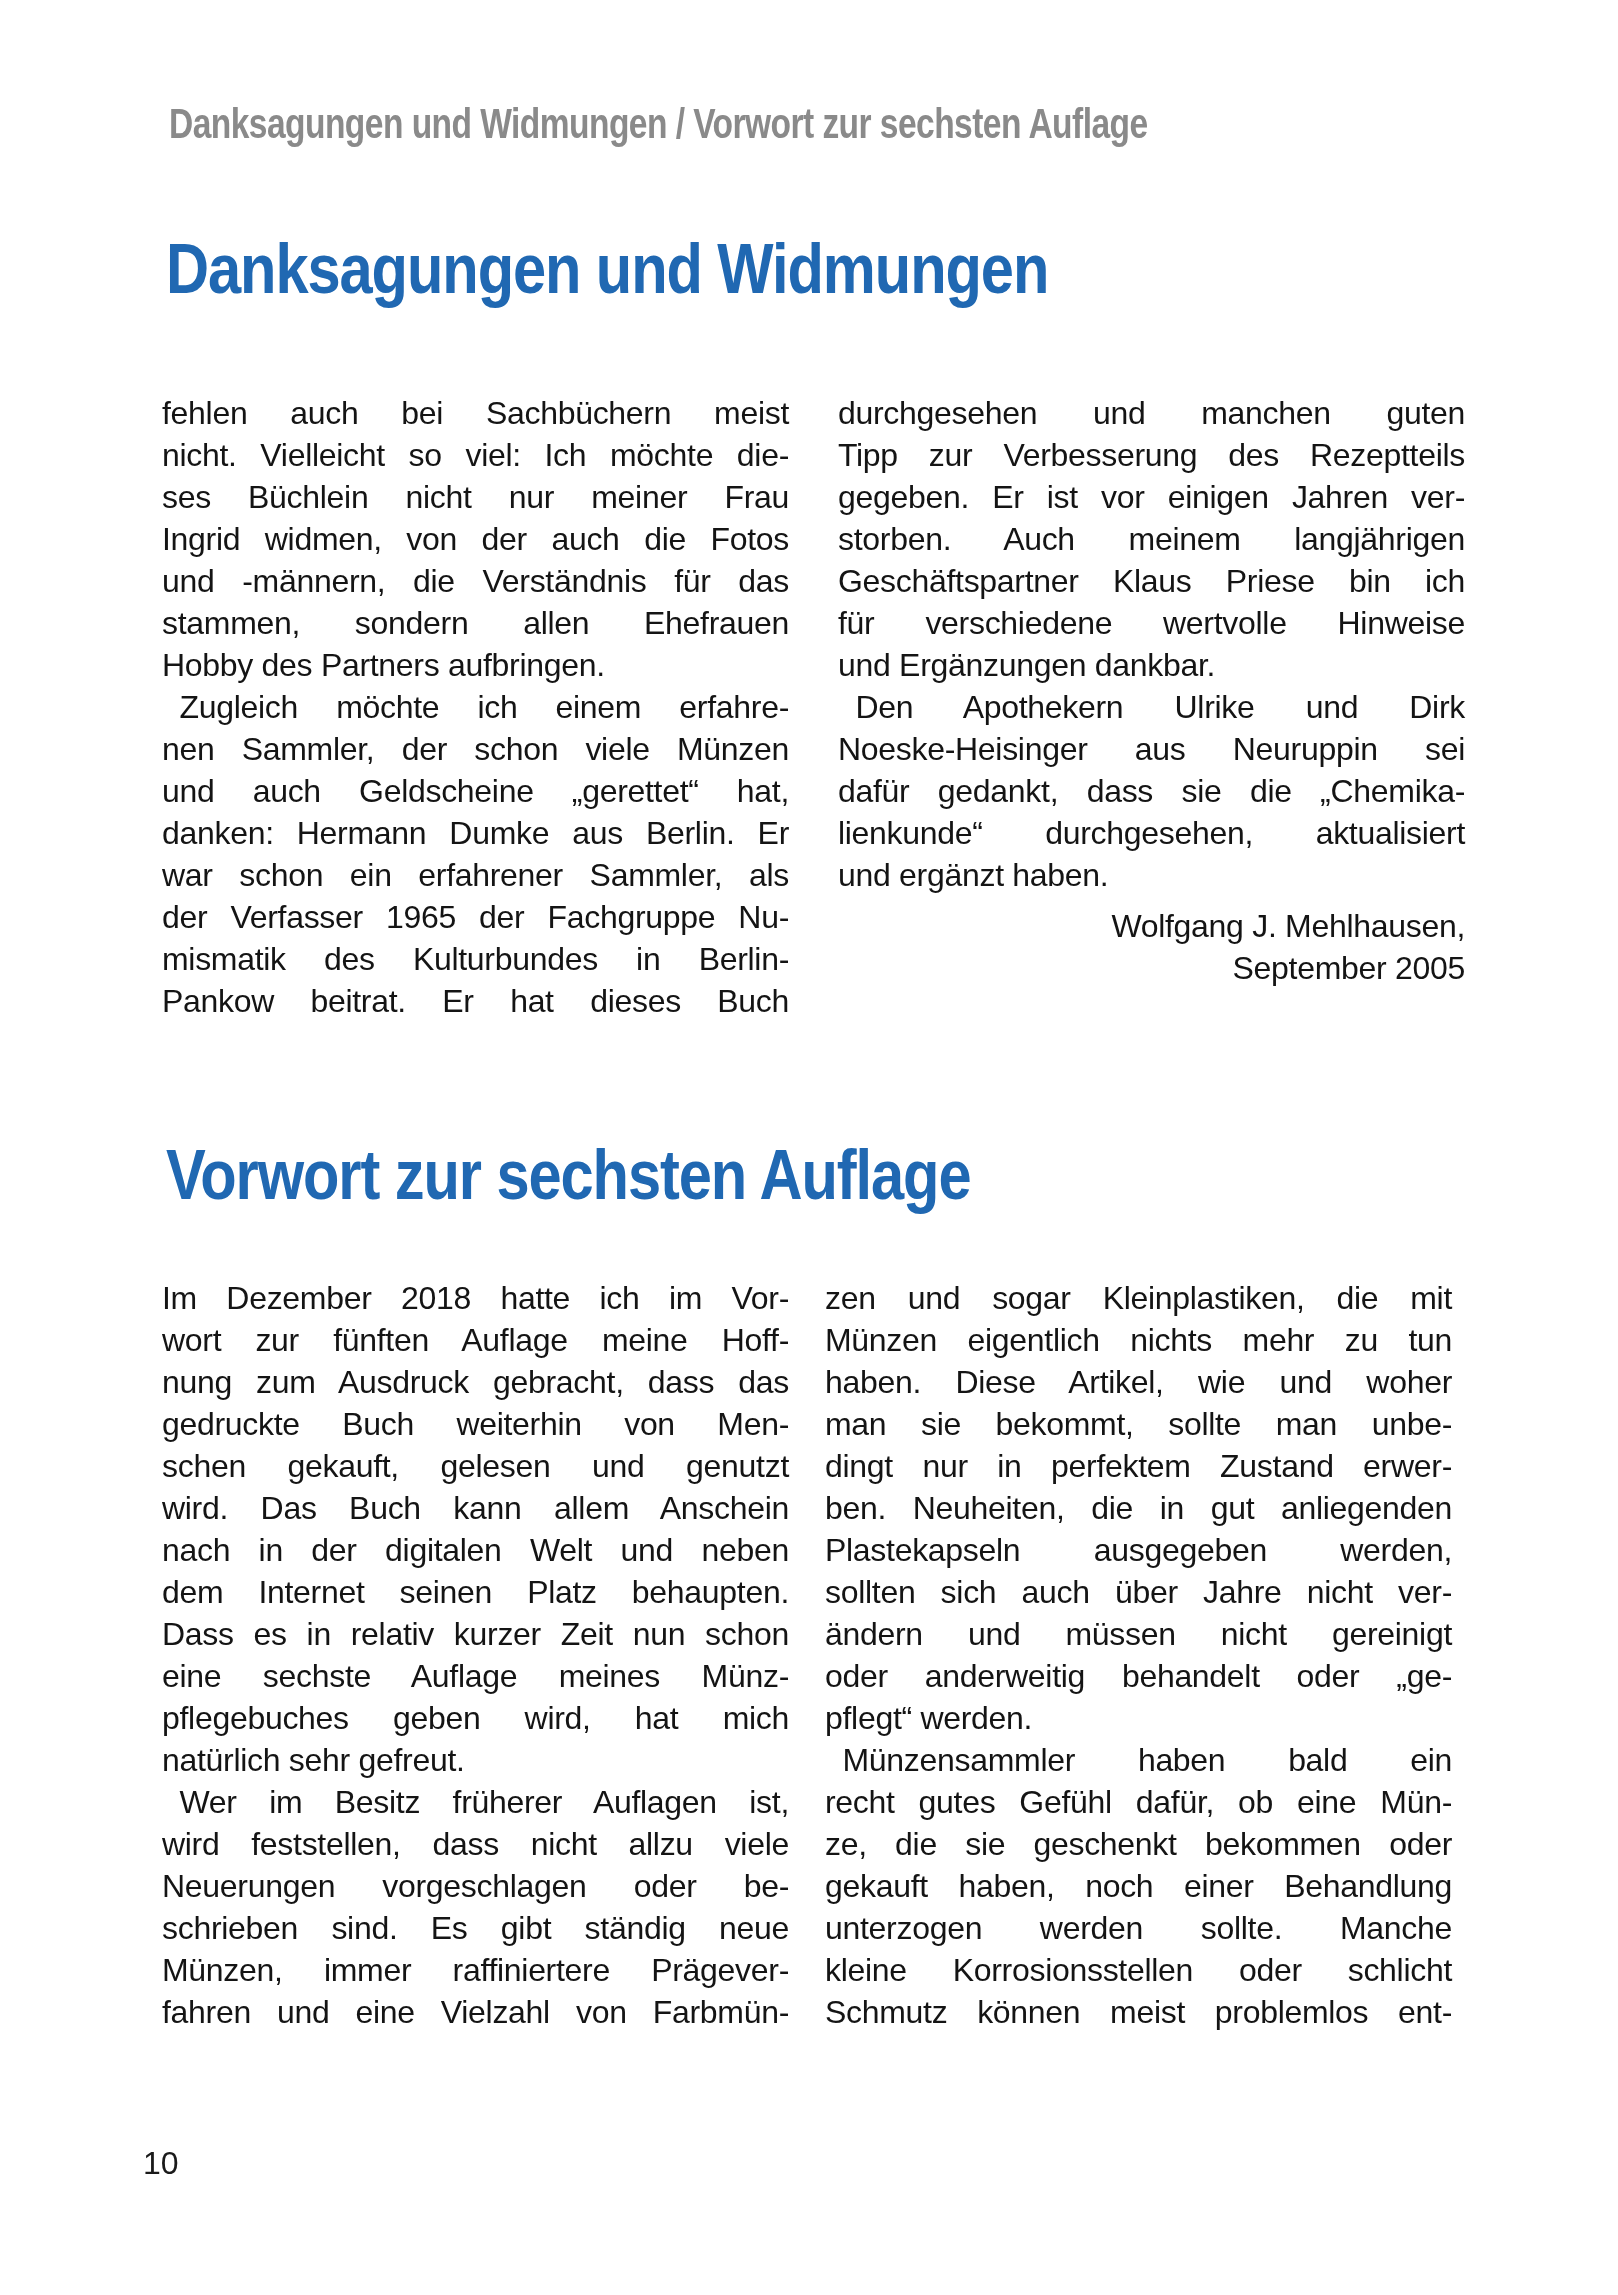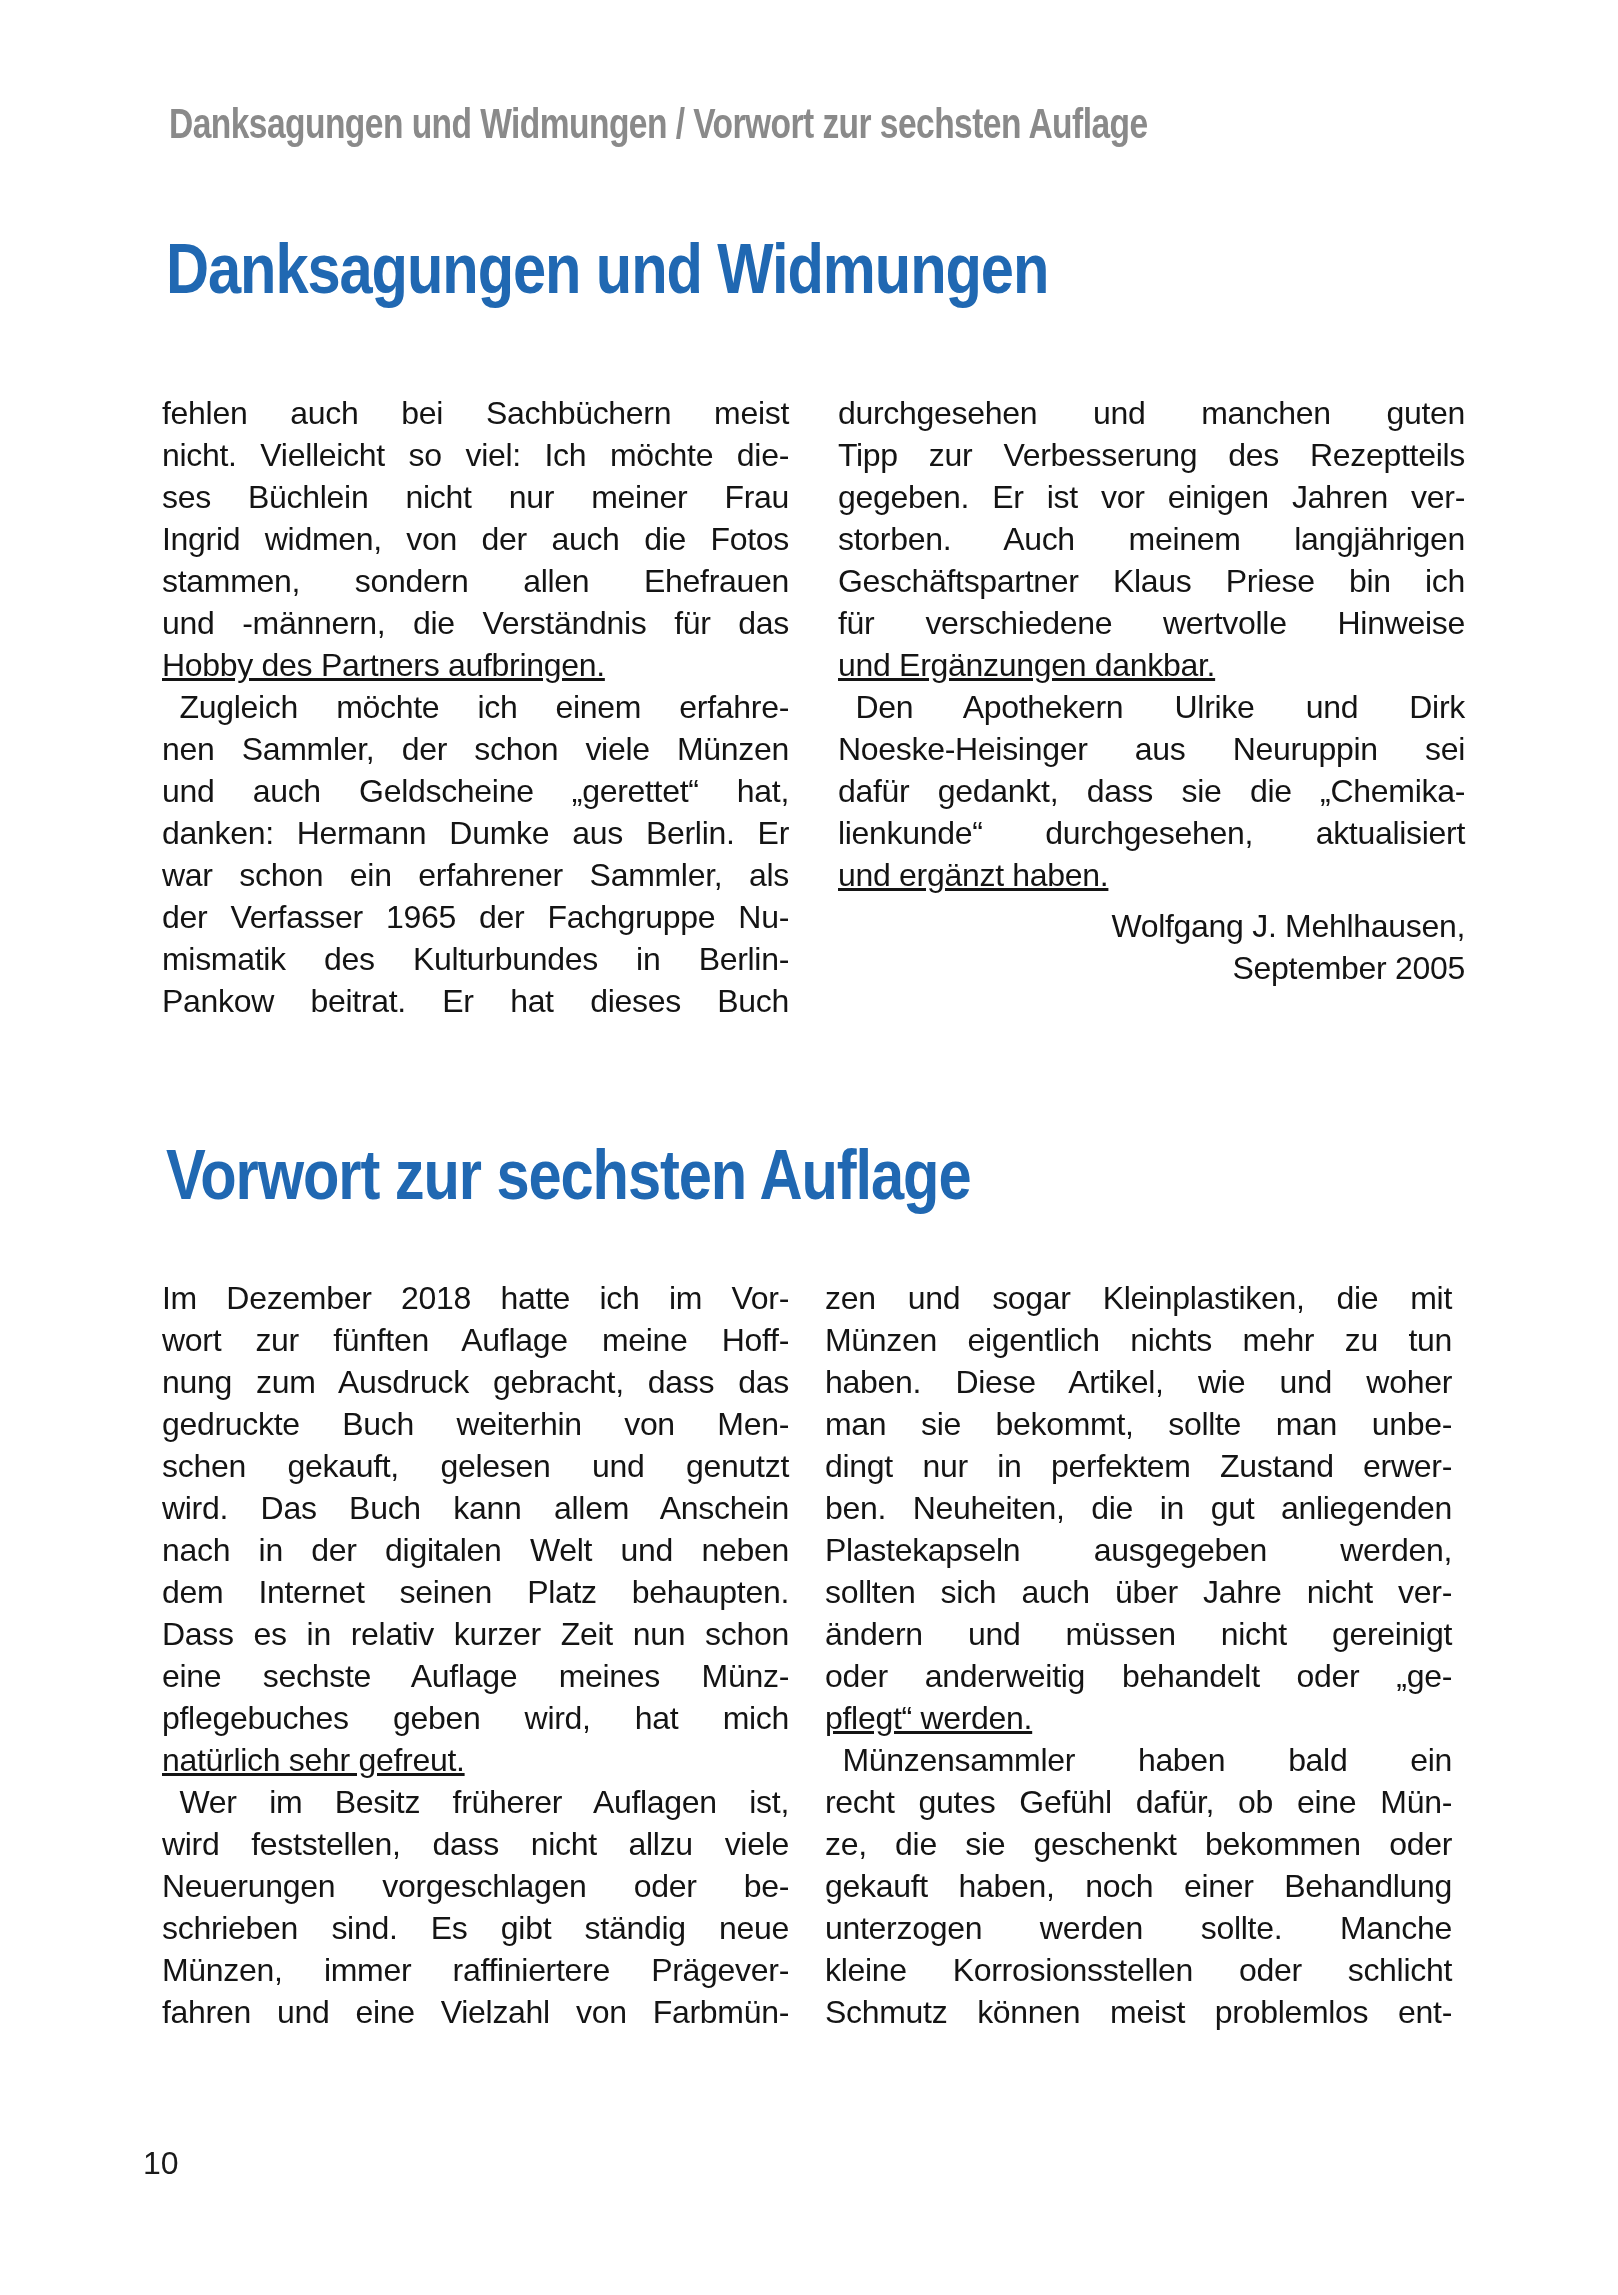--- a/index.html
+++ b/index.html
@@ -51,21 +51,21 @@
   .sec2 { top: 1277px; gap: 36px; }
   .col { width: 627px; }
   .line {
     font-size: 32px;
     line-height: 42px;
     letter-spacing: -0.3px;
     text-align: justify;
     text-align-last: justify;
     white-space: nowrap;
   }
-  .line.plain { text-align-last: left; text-decoration: underline; }
+  .line.plain { text-align-last: left; }
   .line.ind { text-indent: 17.5px; }
   .line.sig {
     text-align: right;
     text-align-last: right;
   }
   .line.gap { margin-top: 9.4px; }
   .page-number {
     position: absolute;
     left: 143px;
     top: 2142px;
@@ -82,22 +82,22 @@
   <div class="running-header">Danksagungen und Widmungen / Vorwort zur sechsten Auflage</div>
 
   <h1 class="section-title title-danksagungen" style="margin:0; font-size:71px;">Danksagungen und Widmungen</h1>
 
   <div class="columns sec1">
     <div class="col">
         <div class="line">fehlen auch bei Sachbüchern meist</div>
         <div class="line">nicht. Vielleicht so viel: Ich möchte die-</div>
         <div class="line">ses Büchlein nicht nur meiner Frau</div>
         <div class="line">Ingrid widmen, von der auch die Fotos</div>
+        <div class="line">und -männern, die Verständnis für das</div>
         <div class="line">stammen, sondern allen Ehefrauen</div>
-        <div class="line">und -männern, die Verständnis für das</div>
         <div class="line plain">Hobby des Partners aufbringen.</div>
         <div class="line ind">Zugleich möchte ich einem erfahre-</div>
         <div class="line">nen Sammler, der schon viele Münzen</div>
         <div class="line">und auch Geldscheine „gerettet“ hat,</div>
         <div class="line">danken: Hermann Dumke aus Berlin. Er</div>
         <div class="line">war schon ein erfahrener Sammler, als</div>
         <div class="line">der Verfasser 1965 der Fachgruppe Nu-</div>
         <div class="line">mismatik des Kulturbundes in Berlin-</div>
         <div class="line">Pankow beitrat. Er hat dieses Buch</div>
       </div>

